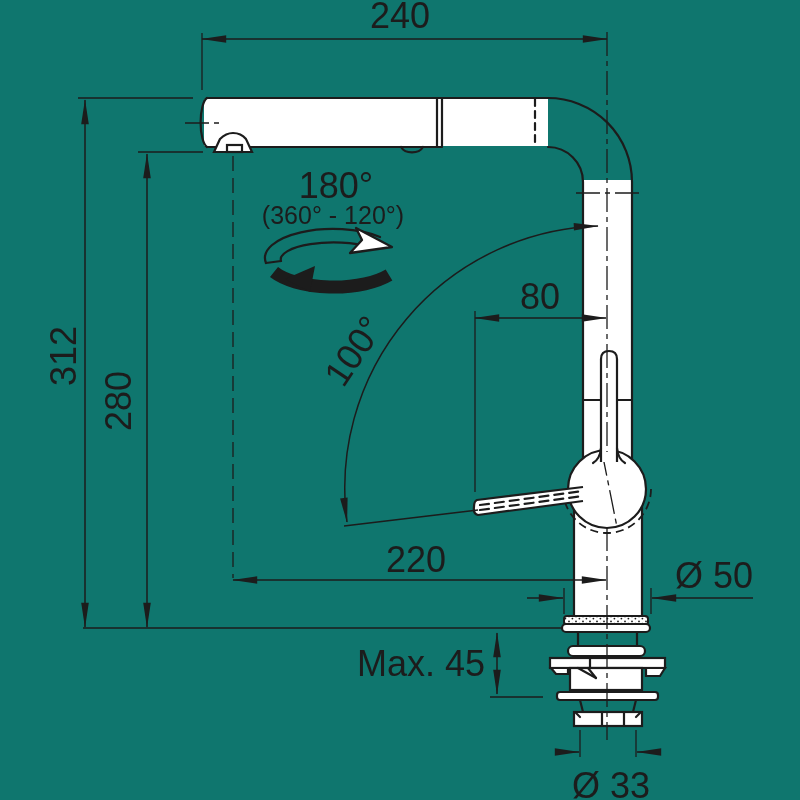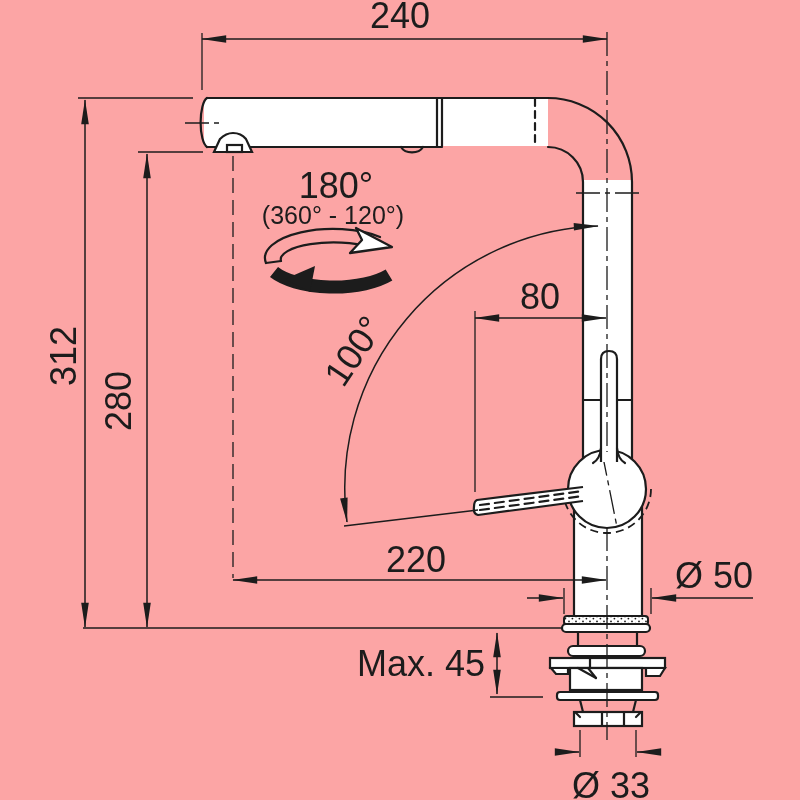--- a/index.html
+++ b/index.html
@@ -1,16 +1,16 @@
 <!DOCTYPE html>
 <html><head>
 <meta charset="utf-8">
 <style>
   html,body{margin:0;padding:0;background:#ffffff;}
-  .canvas{position:relative;width:800px;height:800px;background:#fca5a5;overflow:hidden;}
+  .canvas{position:relative;width:800px;height:800px;background:#0f766e;overflow:hidden;}
   svg{display:block;}
   text{font-family:"Liberation Sans","DejaVu Sans",sans-serif;fill:#1c1c1c;}
   .dimtxt{font-size:36px;}
   .dimtxt-sm{font-size:25px;}
   .obj{stroke:#1c1c1c;stroke-width:2.2;fill:none;stroke-linecap:round;}
   .objfill{stroke:#1c1c1c;stroke-width:2.2;fill:#ffffff;}
   .dim{stroke:#1c1c1c;stroke-width:1.5;fill:none;}
   .ext{stroke:#1c1c1c;stroke-width:1.3;fill:none;}
   .cl{stroke:#1c1c1c;stroke-width:1.3;fill:none;stroke-dasharray:24 5 5 5;}
   .hid{stroke:#1c1c1c;stroke-width:1.8;fill:none;stroke-dasharray:8 5;}

